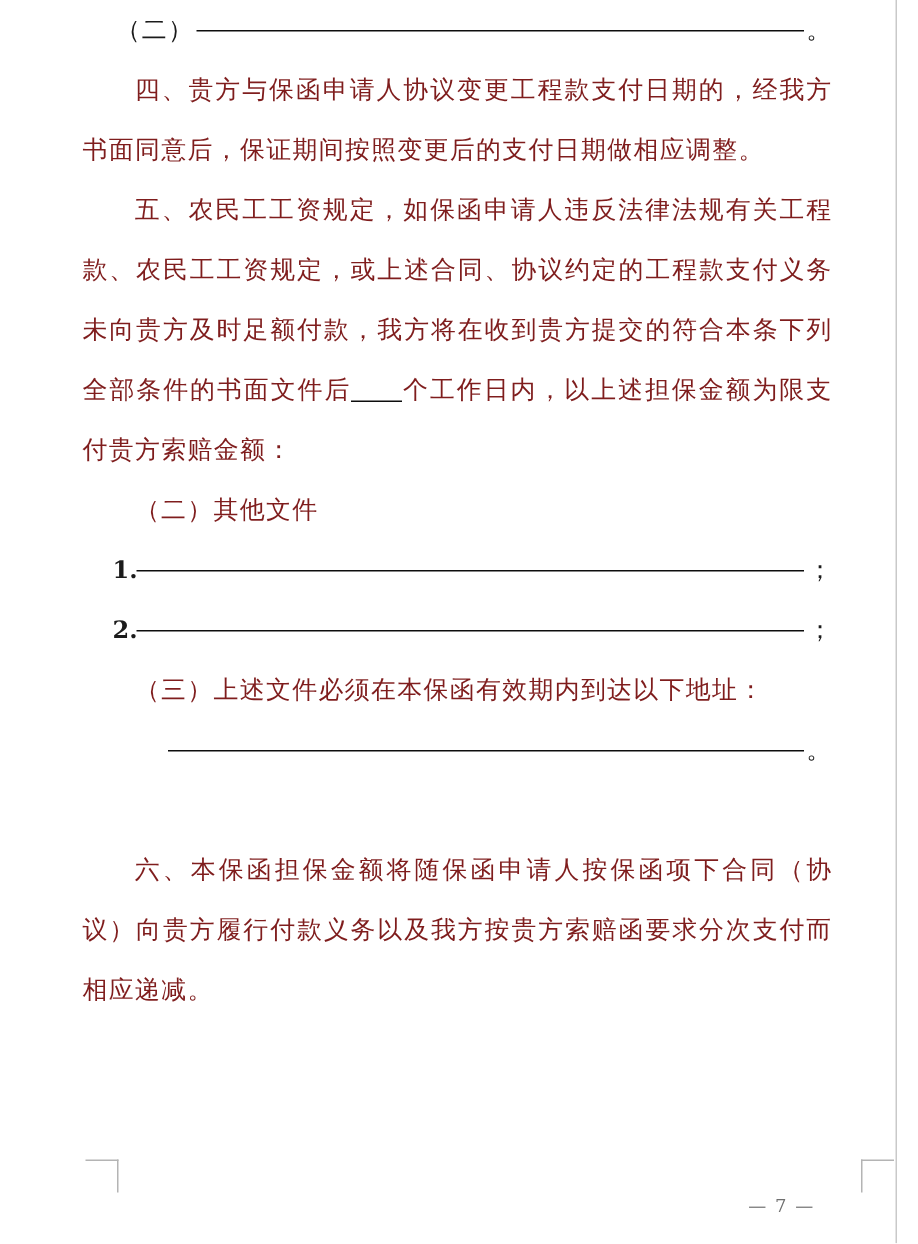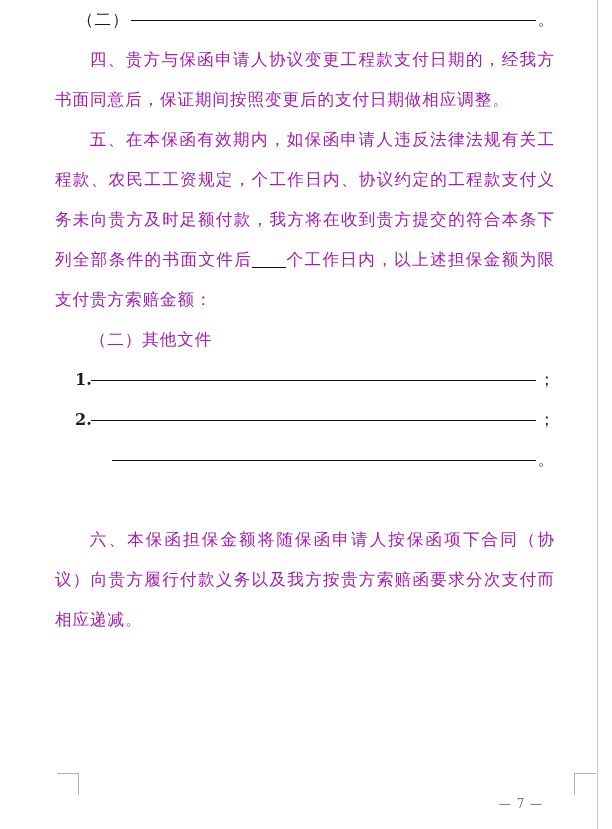--- a/index.html
+++ b/index.html
@@ -51,21 +51,21 @@
     position: absolute;
     left: 55px;
     top: 0;
     width: 500px;
   }
 
   .para {
     font-size: 16.6px;
     line-height: 40px;
     letter-spacing: 0.9px;
-    color: #a21caf;
+    color: #7f1d1d;
     text-align: justify;
     text-justify: inter-ideograph;
     margin: 0;
     font-family: "DejaVu Serif", "Liberation Serif", serif;
   }
   .indent2 { text-indent: 2.1em; }
 
   
   .fill-row {
     display: flex;
@@ -144,37 +144,38 @@
   <div class="content">
 
     <div class="fill-row" style="padding-left:22px;">
       <span class="lead">（二）</span>
       <span class="blank-rule"></span>
       <span class="tail">。</span>
     </div>
 
     <p class="para indent2">四、贵方与保函申请人协议变更工程款支付日期的，经我方书面同意后，保证期间按照变更后的支付日期做相应调整。</p>
 
-    <p class="para indent2"><span>五、在本保函有效期内，如保函申请人违反法律法规有关工程款、农民工工资规定，个工作日内、协议约定的工程款支付义务未向贵方及时足额付款，我方将在收到贵方提交的符合本条下列全部条件的书面文件后</span><span class="inline-blank"></span><span>个工作日内，以上述担保金额为限支付贵方索赔金额：</span></p>
+    <p class="para indent2"><span>五、农民工工资规定，如保函申请人违反法律法规有关工程款、农民工工资规定，或上述合同、协议约定的工程款支付义务未向贵方及时足额付款，我方将在收到贵方提交的符合本条下列全部条件的书面文件后</span><span class="inline-blank"></span><span>个工作日内，以上述担保金额为限支付贵方索赔金额：</span></p>
 
 
     <p class="para indent2">（二）其他文件</p>
 
     <div class="num-row">
       <span class="num">1.</span>
       <span class="blank-rule"></span>
       <span class="tail">；</span>
     </div>
 
     <div class="num-row">
       <span class="num">2.</span>
       <span class="blank-rule"></span>
       <span class="tail">；</span>
     </div>
 
+    <p class="para indent2">（三）上述文件必须在本保函有效期内到达以下地址：</p>
 
     <div class="fill-row" style="padding-left:55px;">
       <span class="lead"></span>
       <span class="blank-rule"></span>
       <span class="tail">。</span>
     </div>
 
     <div class="spacer-line"></div>
 
     <p class="para indent2">六、本保函担保金额将随保函申请人按保函项下合同（协议）向贵方履行付款义务以及我方按贵方索赔函要求分次支付而相应递减。</p>

